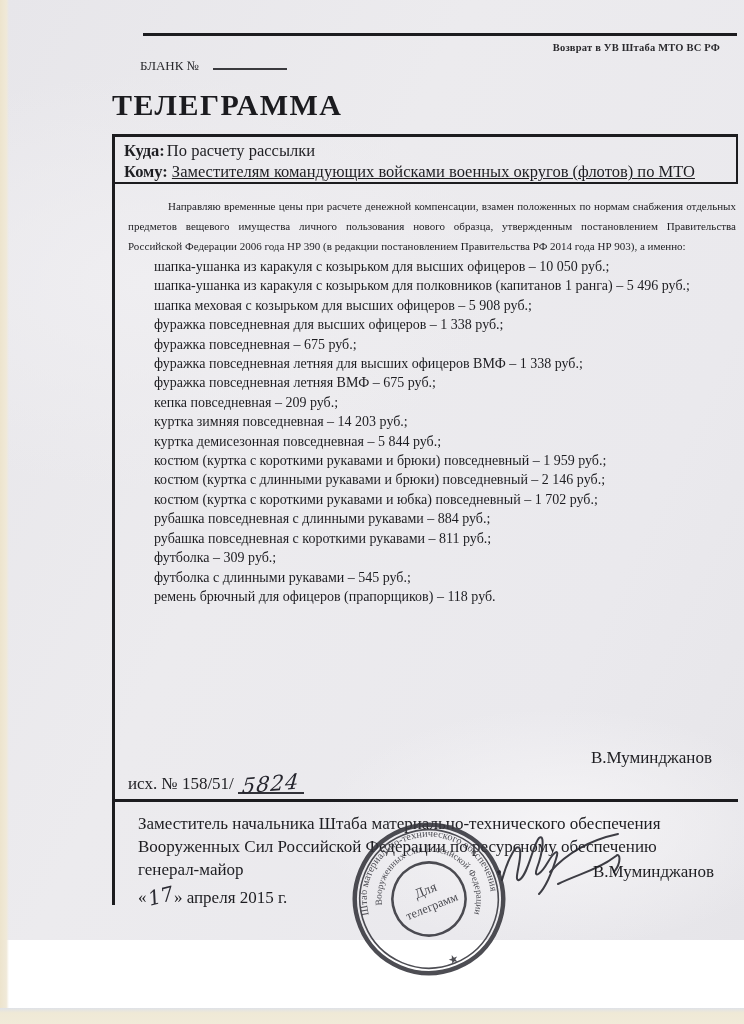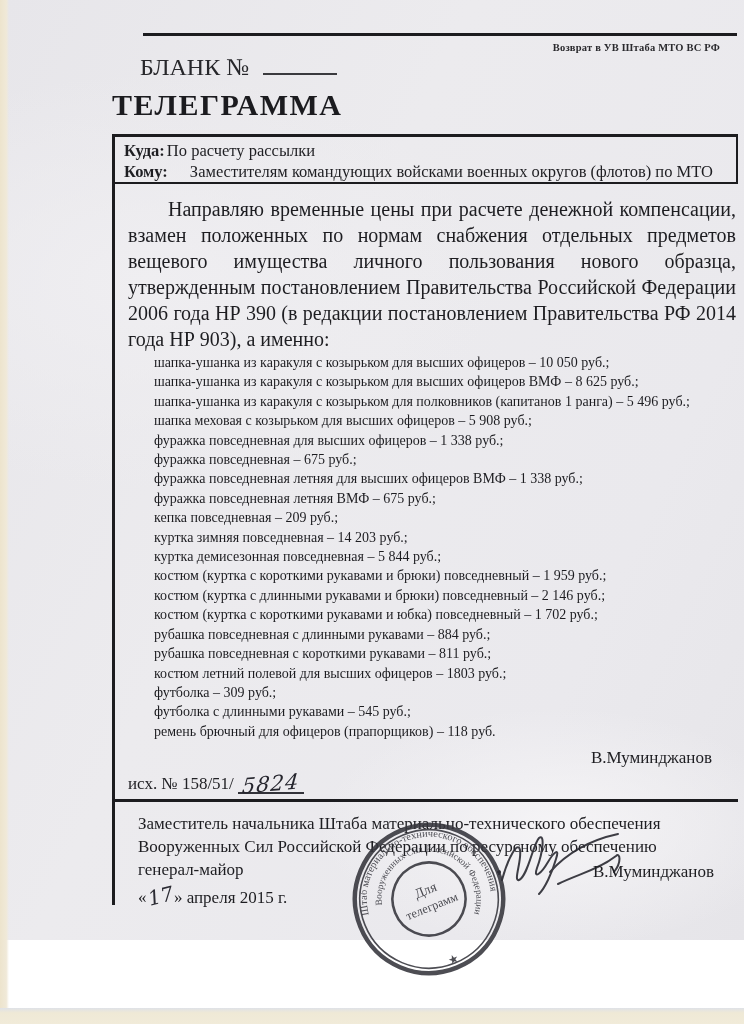--- a/index.html
+++ b/index.html
@@ -25,46 +25,46 @@
     background:linear-gradient(180deg, #dfe2e7 0%, #efe9d6 30%, #f1ebd9 100%);
   }
   .top-rule {
     position:absolute; left:143px; top:33px; width:594px; height:3px; background:#1c1c1f;
   }
   .return-note {
     position:absolute; right:24px; top:42px;
     font-size:10.5px; font-weight:bold; letter-spacing:.2px; color:#2a2a2e;
   }
   .blank-row {
-    position:absolute; left:140px; top:54px; font-size:24px; color:#27272b;
+    position:absolute; left:140px; top:54px; font-size:13px; color:#27272b;
   }
   .blank-underline {
     display:inline-block; width:74px; border-bottom:2px solid #3a3a3e;
     height:16px; margin-left:14px;
   }
   .doc-title {
     position:absolute; left:112px; top:88px; width:626px;
     text-align:left; font-size:30px; font-weight:bold; letter-spacing:1.5px; color:#1b1b1f;
   }
   .address-box {
     position:absolute; left:112px; top:134px; width:626px; height:50px;
     border:2px solid #1c1c1f; border-top-width:3px;
     padding:3px 0 0 10px; font-size:16.5px; line-height:21px;
   }
   .address-box b { font-weight:bold; }
   .kuda-value { margin-left:2px; }
-  .komu-value { margin-left:22px; }
+  .komu-value { margin-left:4px;text-decoration:underline; }
   .left-rule {
     position:absolute; left:112px; top:134px; width:3px; height:771px; background:#1c1c1f;
   }
   .body-block {
     position:absolute; left:128px; top:196px; width:608px;
   }
   .intro {
-    font-size:20px; line-height:26px; text-align:justify; text-indent:40px;
+    font-size:11px; line-height:20px; text-align:justify; text-indent:40px;
     color:#1d1d21;
   }
   .items { margin-top:1px; }
   .items p {
     font-size:14px; line-height:19.4px; text-align:justify; text-indent:26px;
     color:#1d1d21;
   }
   .signer-main {
     position:absolute; left:128px; top:748px; width:584px;
     text-align:right; font-size:17px; color:#1d1d21;
@@ -136,36 +136,34 @@
       <b>Кому:</b><span class="komu-value">Заместителям командующих войсками военных округов (флотов) по МТО</span>
     </div>
   </div>
 
   <div class="left-rule"></div>
 
   <div class="body-block">
     <p class="intro">Направляю временные цены при расчете денежной компенсации, взамен положенных по нормам снабжения отдельных предметов вещевого имущества личного пользования нового образца, утвержденным постановлением Правительства Российской Федерации 2006 года НР 390 (в редакции постановлением Правительства РФ 2014 года НР 903), а именно:</p>
     <div class="items">
         <p>шапка-ушанка из каракуля с козырьком для высших офицеров – 10 050 руб.;</p>
-        <p>шапка-ушанка из каракуля с козырьком для высших офицеров ВМФ – 8 625 руб.;</p>
         <p>шапка-ушанка из каракуля с козырьком для полковников (капитанов 1 ранга) – 5 496 руб.;</p>
         <p>шапка меховая с козырьком для высших офицеров – 5 908 руб.;</p>
         <p>фуражка повседневная для высших офицеров – 1 338 руб.;</p>
         <p>фуражка повседневная – 675 руб.;</p>
         <p>фуражка повседневная летняя для высших офицеров ВМФ – 1 338 руб.;</p>
         <p>фуражка повседневная летняя ВМФ – 675 руб.;</p>
         <p>кепка повседневная – 209 руб.;</p>
         <p>куртка зимняя повседневная – 14 203 руб.;</p>
         <p>куртка демисезонная повседневная – 5 844 руб.;</p>
         <p>костюм (куртка с короткими рукавами и брюки) повседневный – 1 959 руб.;</p>
         <p>костюм (куртка с длинными рукавами и брюки) повседневный – 2 146 руб.;</p>
         <p>костюм (куртка с короткими рукавами и юбка) повседневный – 1 702 руб.;</p>
         <p>рубашка повседневная с длинными рукавами – 884 руб.;</p>
         <p>рубашка повседневная с короткими рукавами – 811 руб.;</p>
-        <p>костюм летний полевой для высших офицеров – 1803 руб.;</p>
         <p>футболка – 309 руб.;</p>
         <p>футболка с длинными рукавами – 545 руб.;</p>
         <p>ремень брючный для офицеров (прапорщиков) – 118 руб.</p>
       </div>
   </div>
 
   <div class="signer-main">В.Муминджанов</div>
 
   <div class="outgoing">
     <span>исх. № 158/51/</span>

